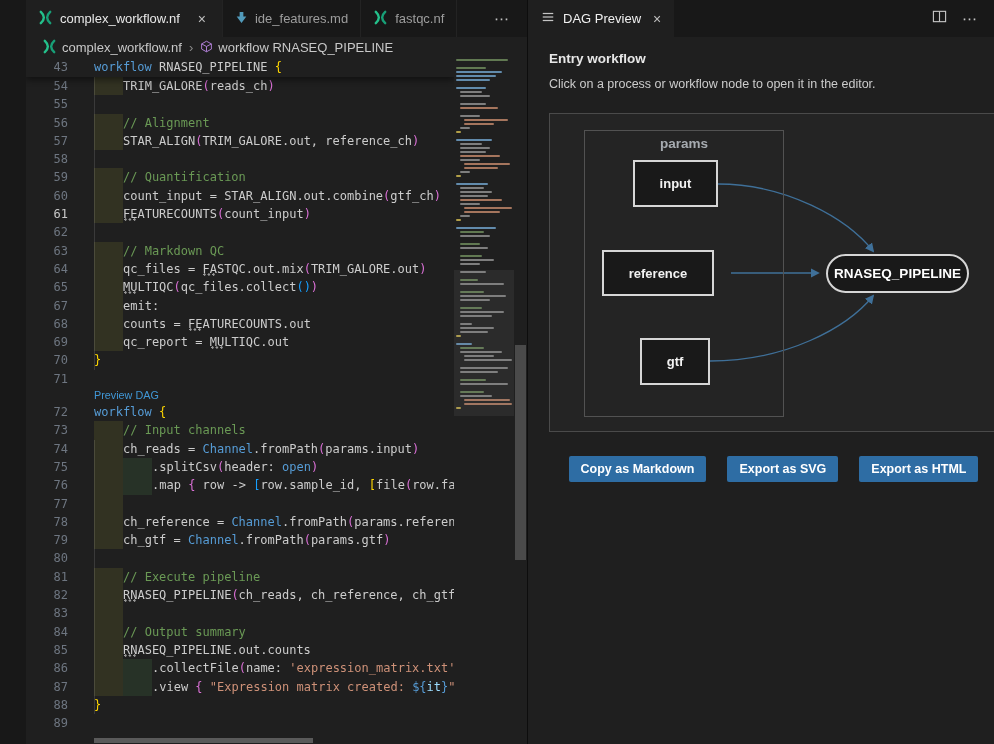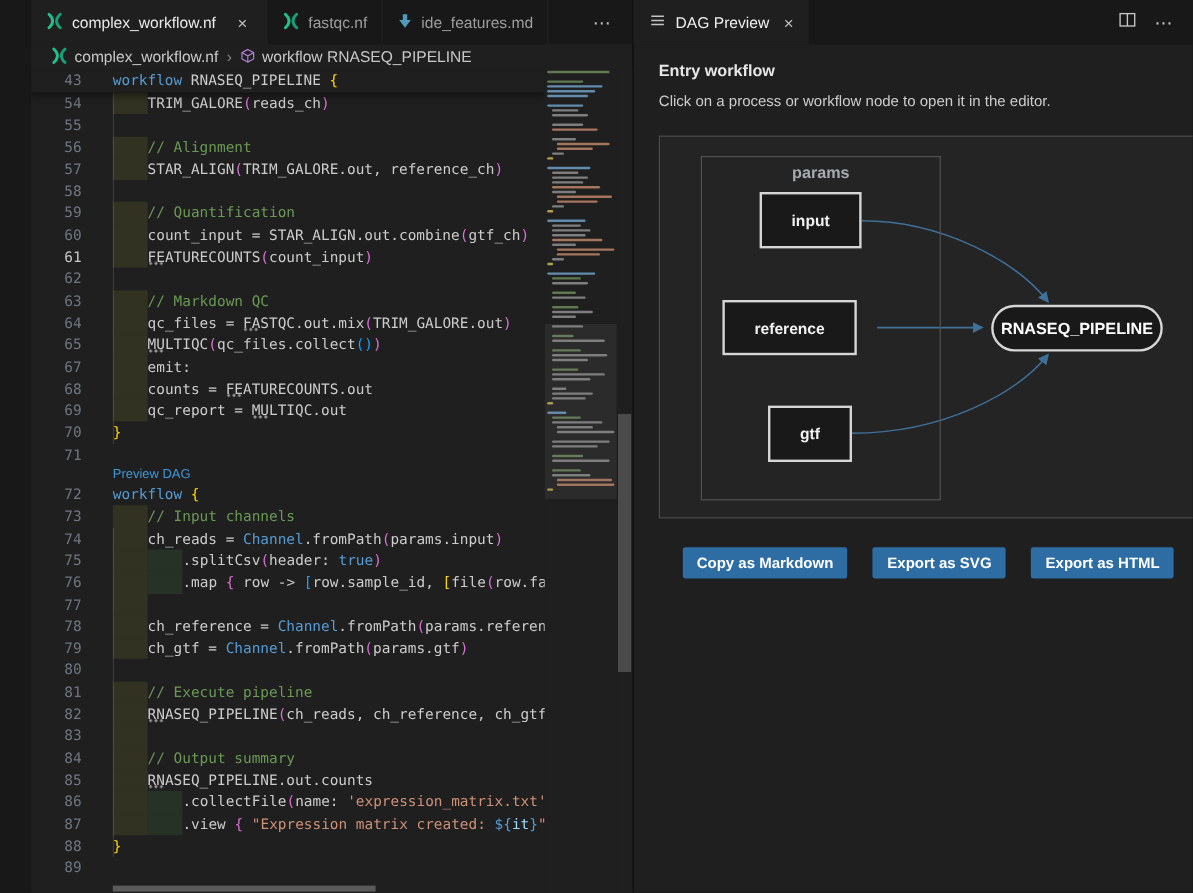--- a/index.html
+++ b/index.html
@@ -84,31 +84,31 @@
       <div class="tabs-holder">
           <div class="tab active">
             <span><svg width="15" height="15" viewBox="0 0 16 16">
                 <path d="M3 2 Q9.5 8 3 14" stroke="#24c08b" stroke-width="2.6" fill="none" stroke-linecap="round"></path>
                 <path d="M13 2 Q6.5 8 13 14" stroke="#189f77" stroke-width="2.6" fill="none" stroke-linecap="round"></path>
               </svg></span>
             <span>complex_workflow.nf</span>
             <span class="tclose">×</span>
           </div>
           <div class="tab">
+            <span><svg width="13" height="13" viewBox="0 0 14 14">
+                <path d="M5 1h4v5h3.2L7 13 1.8 6H5z" fill="#519aba"></path>
+              </svg></span>
+            <span>ide_features.md</span>
+          </div>
+          <div class="tab">
             <span><svg width="15" height="15" viewBox="0 0 16 16">
                 <path d="M3 2 Q9.5 8 3 14" stroke="#24c08b" stroke-width="2.6" fill="none" stroke-linecap="round"></path>
                 <path d="M13 2 Q6.5 8 13 14" stroke="#189f77" stroke-width="2.6" fill="none" stroke-linecap="round"></path>
               </svg></span>
             <span>fastqc.nf</span>
-          </div>
-          <div class="tab">
-            <span><svg width="13" height="13" viewBox="0 0 14 14">
-                <path d="M5 1h4v5h3.2L7 13 1.8 6H5z" fill="#519aba"></path>
-              </svg></span>
-            <span>ide_features.md</span>
           </div>
         </div>
       <div class="tab-more">⋯</div>
     </div>
 
     <div class="breadcrumb">
       <span class="bc-item">
         <span><svg width="15" height="15" viewBox="0 0 16 16">
               <path d="M3 2 Q9.5 8 3 14" stroke="#24c08b" stroke-width="2.6" fill="none" stroke-linecap="round"></path>
               <path d="M13 2 Q6.5 8 13 14" stroke="#189f77" stroke-width="2.6" fill="none" stroke-linecap="round"></path>
@@ -153,21 +153,21 @@
             <div class="code-line"><span class="gutter">69</span><span class="ltext"><span class="ind lv1"></span><span class="c-w">qc_report = </span><span class="c-w hint">MULTIQC</span><span class="c-w">.out</span></span></div>
             <div class="code-line"><span class="gutter">70</span><span class="ltext"><span class="c-y">}</span></span></div>
             <div class="code-line"><span class="gutter">71</span><span class="ltext"></span></div>
             <div class="lens-row">
               <span class="gutter-sp"></span>
               <span class="lens">Preview DAG</span>
             </div>
             <div class="code-line"><span class="gutter">72</span><span class="ltext"><span class="c-k">workflow</span><span class="c-w"> </span><span class="c-y">{</span></span></div>
             <div class="code-line"><span class="gutter">73</span><span class="ltext"><span class="ind lv1"></span><span class="c-c">// Input channels</span></span></div>
             <div class="code-line"><span class="gutter">74</span><span class="ltext"><span class="ind lv1"></span><span class="c-w">ch_reads = </span><span class="c-k">Channel</span><span class="c-w">.fromPath</span><span class="c-p">(</span><span class="c-w">params.input</span><span class="c-p">)</span></span></div>
-            <div class="code-line"><span class="gutter">75</span><span class="ltext"><span class="ind lv1"></span><span class="ind lv2"></span><span class="c-w">.splitCsv</span><span class="c-p">(</span><span class="c-w">header: </span><span class="c-t">true</span><span class="c-p">)</span></span></div>
+            <div class="code-line"><span class="gutter">75</span><span class="ltext"><span class="ind lv1"></span><span class="ind lv2"></span><span class="c-w">.splitCsv</span><span class="c-p">(</span><span class="c-w">header: </span><span class="c-t">open</span><span class="c-p">)</span></span></div>
             <div class="code-line"><span class="gutter">76</span><span class="ltext"><span class="ind lv1"></span><span class="ind lv2"></span><span class="c-w">.map </span><span class="c-p">{</span><span class="c-w"> row -&gt; </span><span class="c-b">[</span><span class="c-w">row.sample_id, </span><span class="c-y">[</span><span class="c-w">file</span><span class="c-p">(</span><span class="c-w">row.fa</span></span></div>
             <div class="code-line"><span class="gutter">77</span><span class="ltext"><span class="ind lv1"></span></span></div>
             <div class="code-line"><span class="gutter">78</span><span class="ltext"><span class="ind lv1"></span><span class="c-w">ch_reference = </span><span class="c-k">Channel</span><span class="c-w">.fromPath</span><span class="c-p">(</span><span class="c-w">params.referen</span></span></div>
             <div class="code-line"><span class="gutter">79</span><span class="ltext"><span class="ind lv1"></span><span class="c-w">ch_gtf = </span><span class="c-k">Channel</span><span class="c-w">.fromPath</span><span class="c-p">(</span><span class="c-w">params.gtf</span><span class="c-p">)</span></span></div>
             <div class="code-line"><span class="gutter">80</span><span class="ltext"></span></div>
             <div class="code-line"><span class="gutter">81</span><span class="ltext"><span class="ind lv1"></span><span class="c-c">// Execute pipeline</span></span></div>
             <div class="code-line"><span class="gutter">82</span><span class="ltext"><span class="ind lv1"></span><span class="c-w hint">RNASEQ_PIPELINE</span><span class="c-p">(</span><span class="c-w">ch_reads, ch_reference, ch_gtf</span></span></div>
             <div class="code-line"><span class="gutter">83</span><span class="ltext"><span class="ind lv1"></span></span></div>
             <div class="code-line"><span class="gutter">84</span><span class="ltext"><span class="ind lv1"></span><span class="c-c">// Output summary</span></span></div>
             <div class="code-line"><span class="gutter">85</span><span class="ltext"><span class="ind lv1"></span><span class="c-w hint">RNASEQ_PIPELINE</span><span class="c-w">.out.counts</span></span></div>

